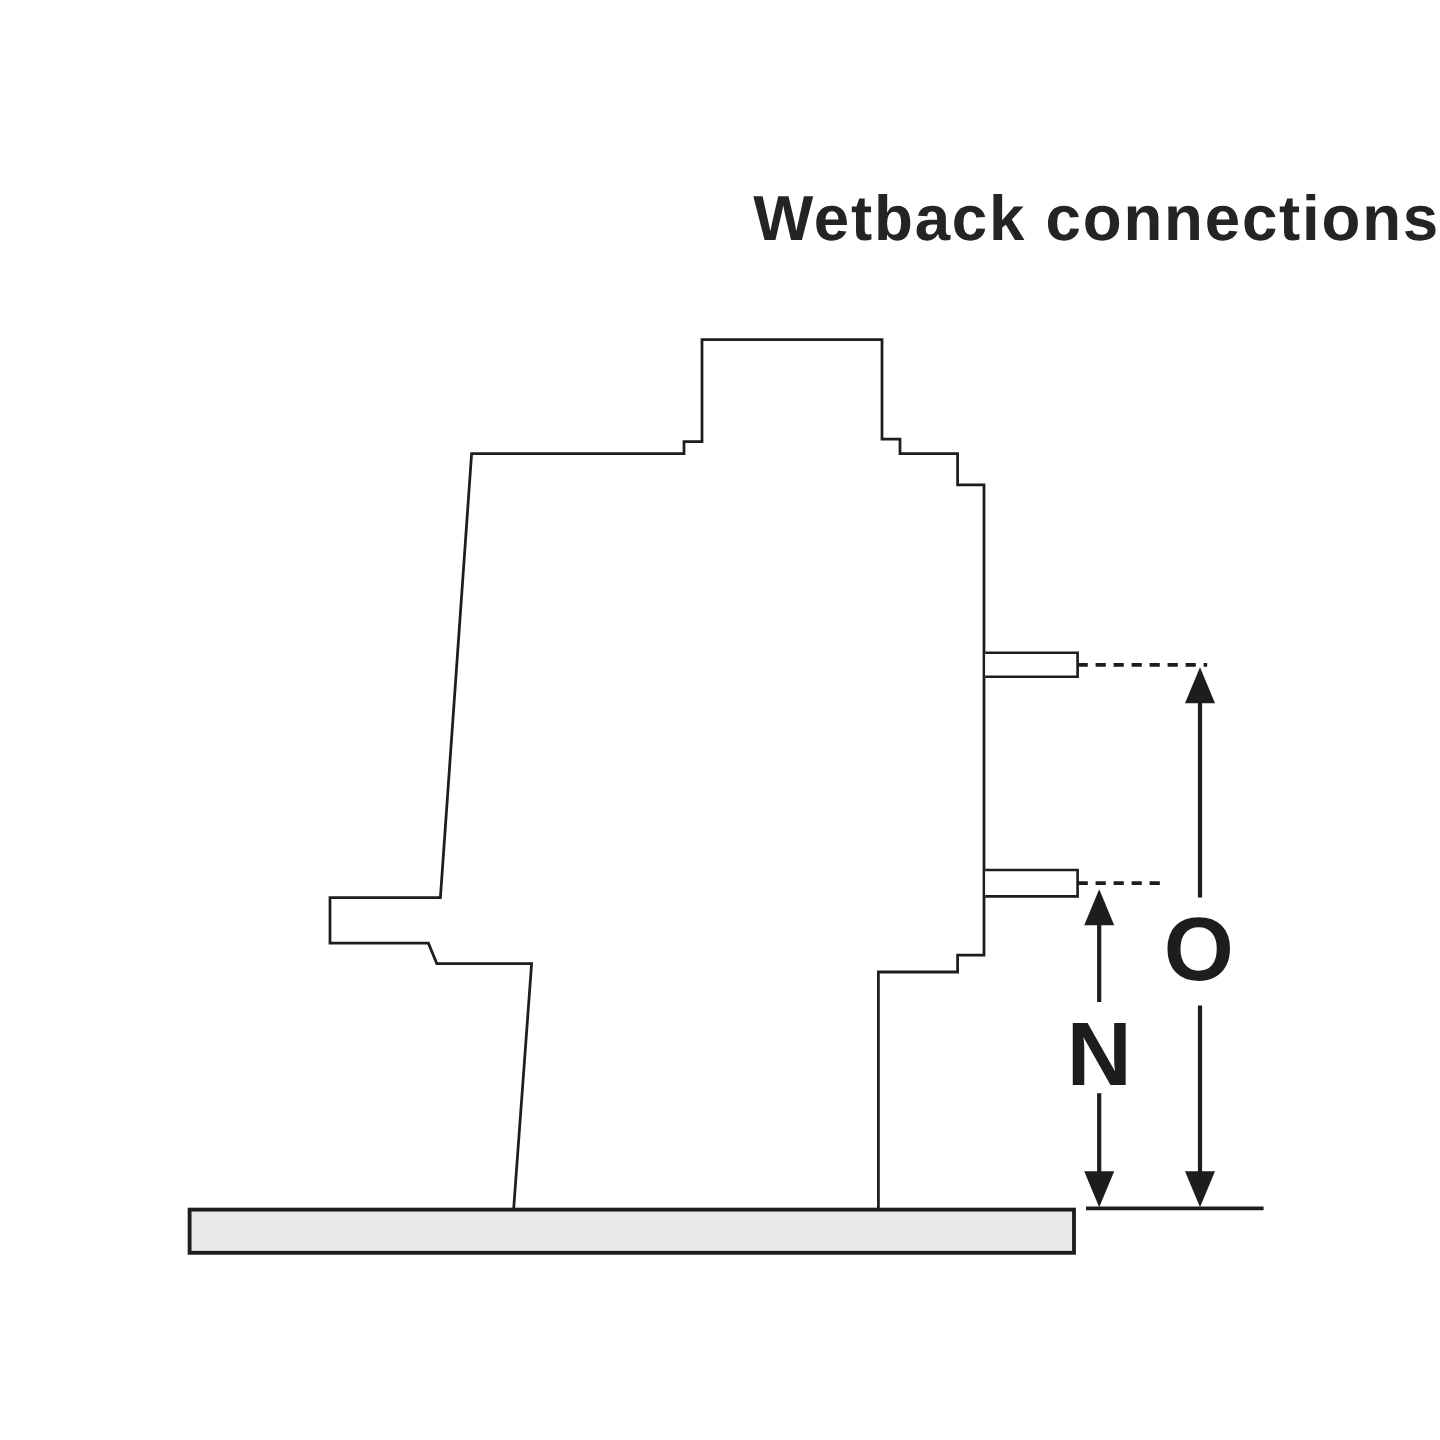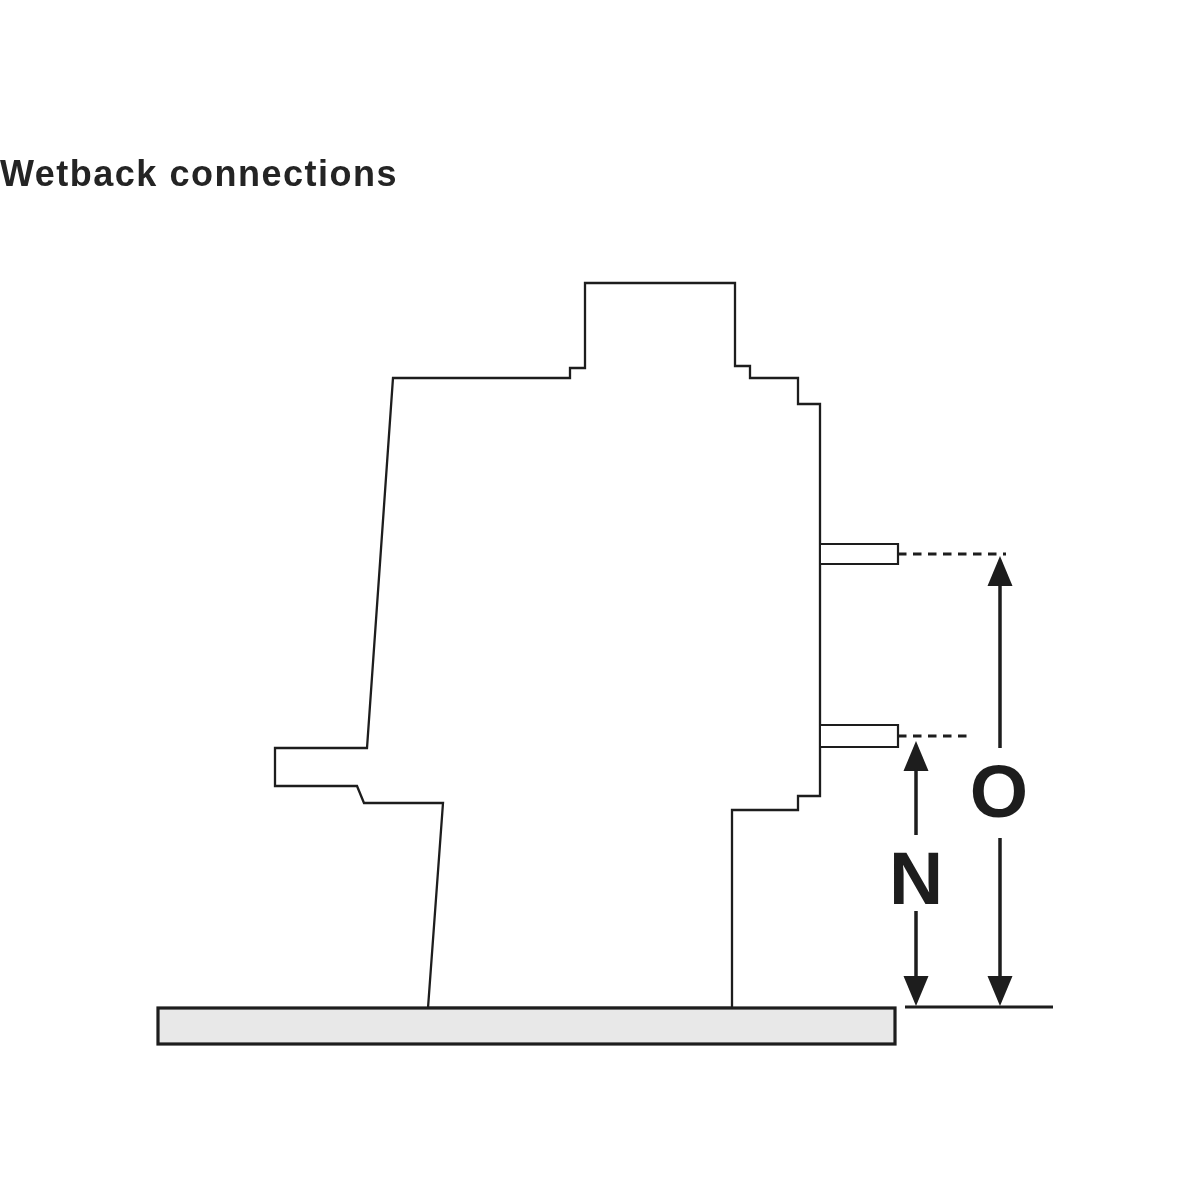--- a/index.html
+++ b/index.html
@@ -13,22 +13,22 @@
     width: 1200px;
     height: 1200px;
     background: #ffffff;
     overflow: hidden;
   }
   .title {
     position: absolute;
     top: 156px;
     left: 0;
     width: 1200px;
-    text-align: left;
-    font-size: 36px;
+    text-align: right;
+    font-size: 53px;
     line-height: 1;
     font-weight: 700;
     letter-spacing: 1.5px;
     color: #242424;
   }
   svg.diagram {
     position: absolute;
     top: 0;
     left: 0;
   }

